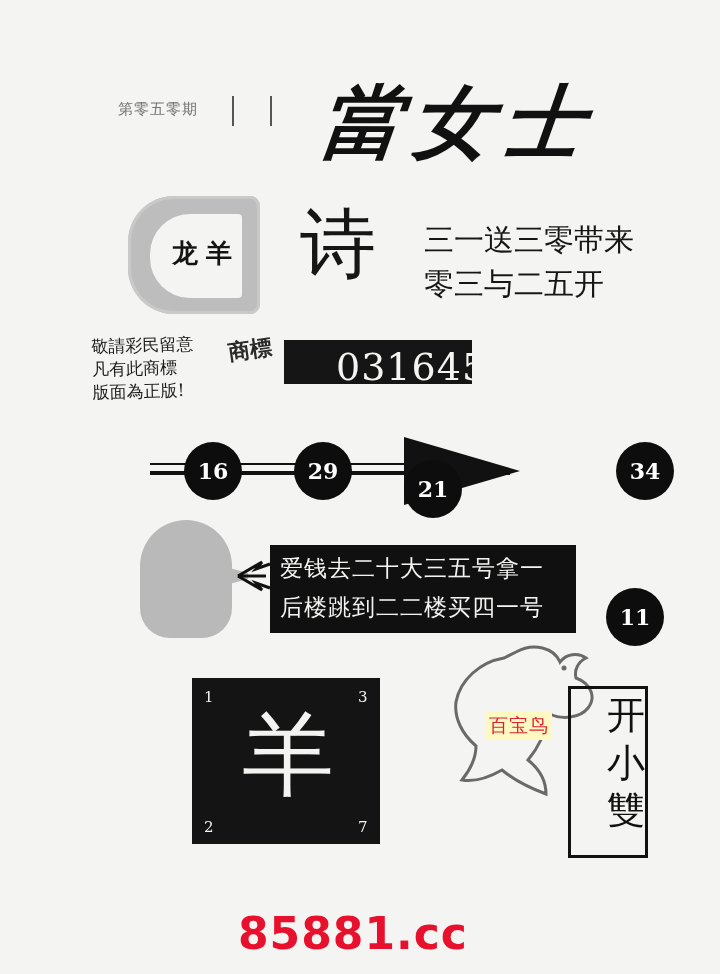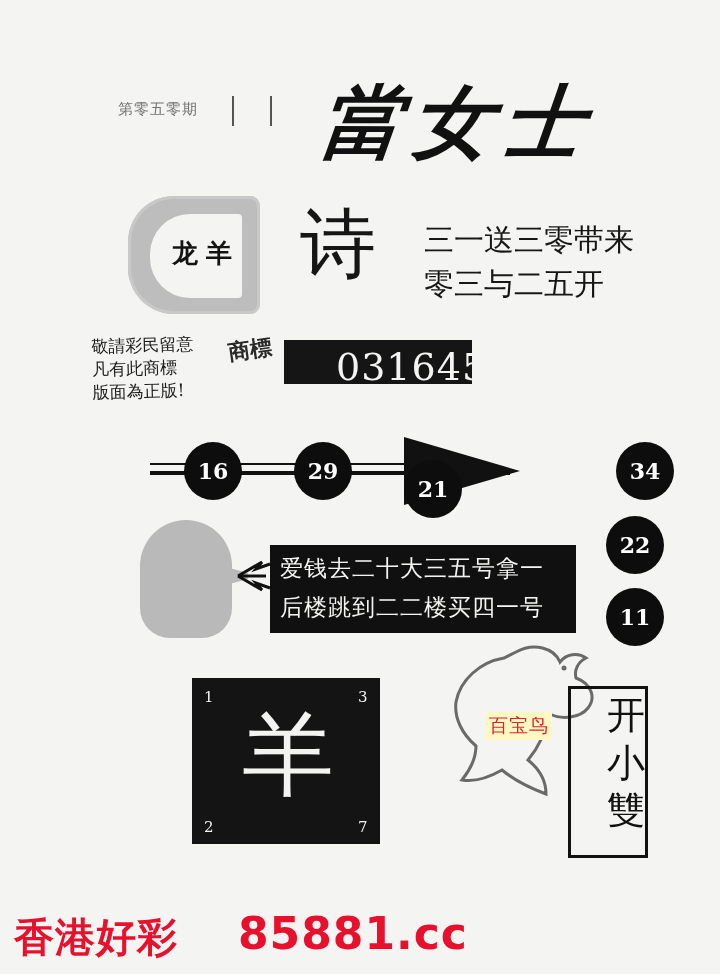--- a/index.html
+++ b/index.html
@@ -307,21 +307,20 @@
   <div id="serial-number" class="abs">031645</div>
 
   <div id="arrow-line2" class="abs"></div>
   <div id="arrow-line" class="abs"></div>
   <div id="arrow-head" class="abs"></div>
 
   <div id="ball-0" class="abs ball">16</div>
   <div id="ball-1" class="abs ball">29</div>
   <div id="ball-2" class="abs ball">21</div>
   <div id="ball-3" class="abs ball">34</div>
-  <div id="ball-4" class="abs ball">22</div>
   <div id="ball-5" class="abs ball">11</div>
 
   <div id="head-shape" class="abs"></div>
   <div id="head-mouth" class="abs"></div>
   <svg id="speech-arrows" class="abs" viewBox="0 0 44 48">
     <path d="M2 24 L26 10 L20 17 L34 12" fill="none" stroke="#111" stroke-width="3"></path>
     <path d="M2 24 L30 24" fill="none" stroke="#111" stroke-width="3"></path>
     <path d="M2 24 L26 38 L20 31 L34 36" fill="none" stroke="#111" stroke-width="3"></path>
   </svg>
 
@@ -341,15 +340,14 @@
              C150 48 154 62 146 72 C138 82 120 84 108 78 C104 96 96 112 86 124
              C96 132 104 144 104 158 C88 152 72 144 60 134 C46 142 32 146 20 144
              C28 134 34 122 34 110 C20 98 12 82 14 66 C18 44 38 26 62 22 Z" fill="none" stroke="#6a6a6a" stroke-width="3"></path>
     <circle cx="122" cy="32" r="2.5" fill="#6a6a6a"></circle>
   </svg>
   <div id="dove-label" class="abs">百宝鸟</div>
 
   <div id="vbox" class="abs"></div>
   <div id="vbox-text" class="abs">开小雙</div>
 
-  <div id="footer-cn" class="abs">香港好彩</div>
   <div id="footer-site" class="abs">85881.cc</div>
 </div>
 
 </body></html>

